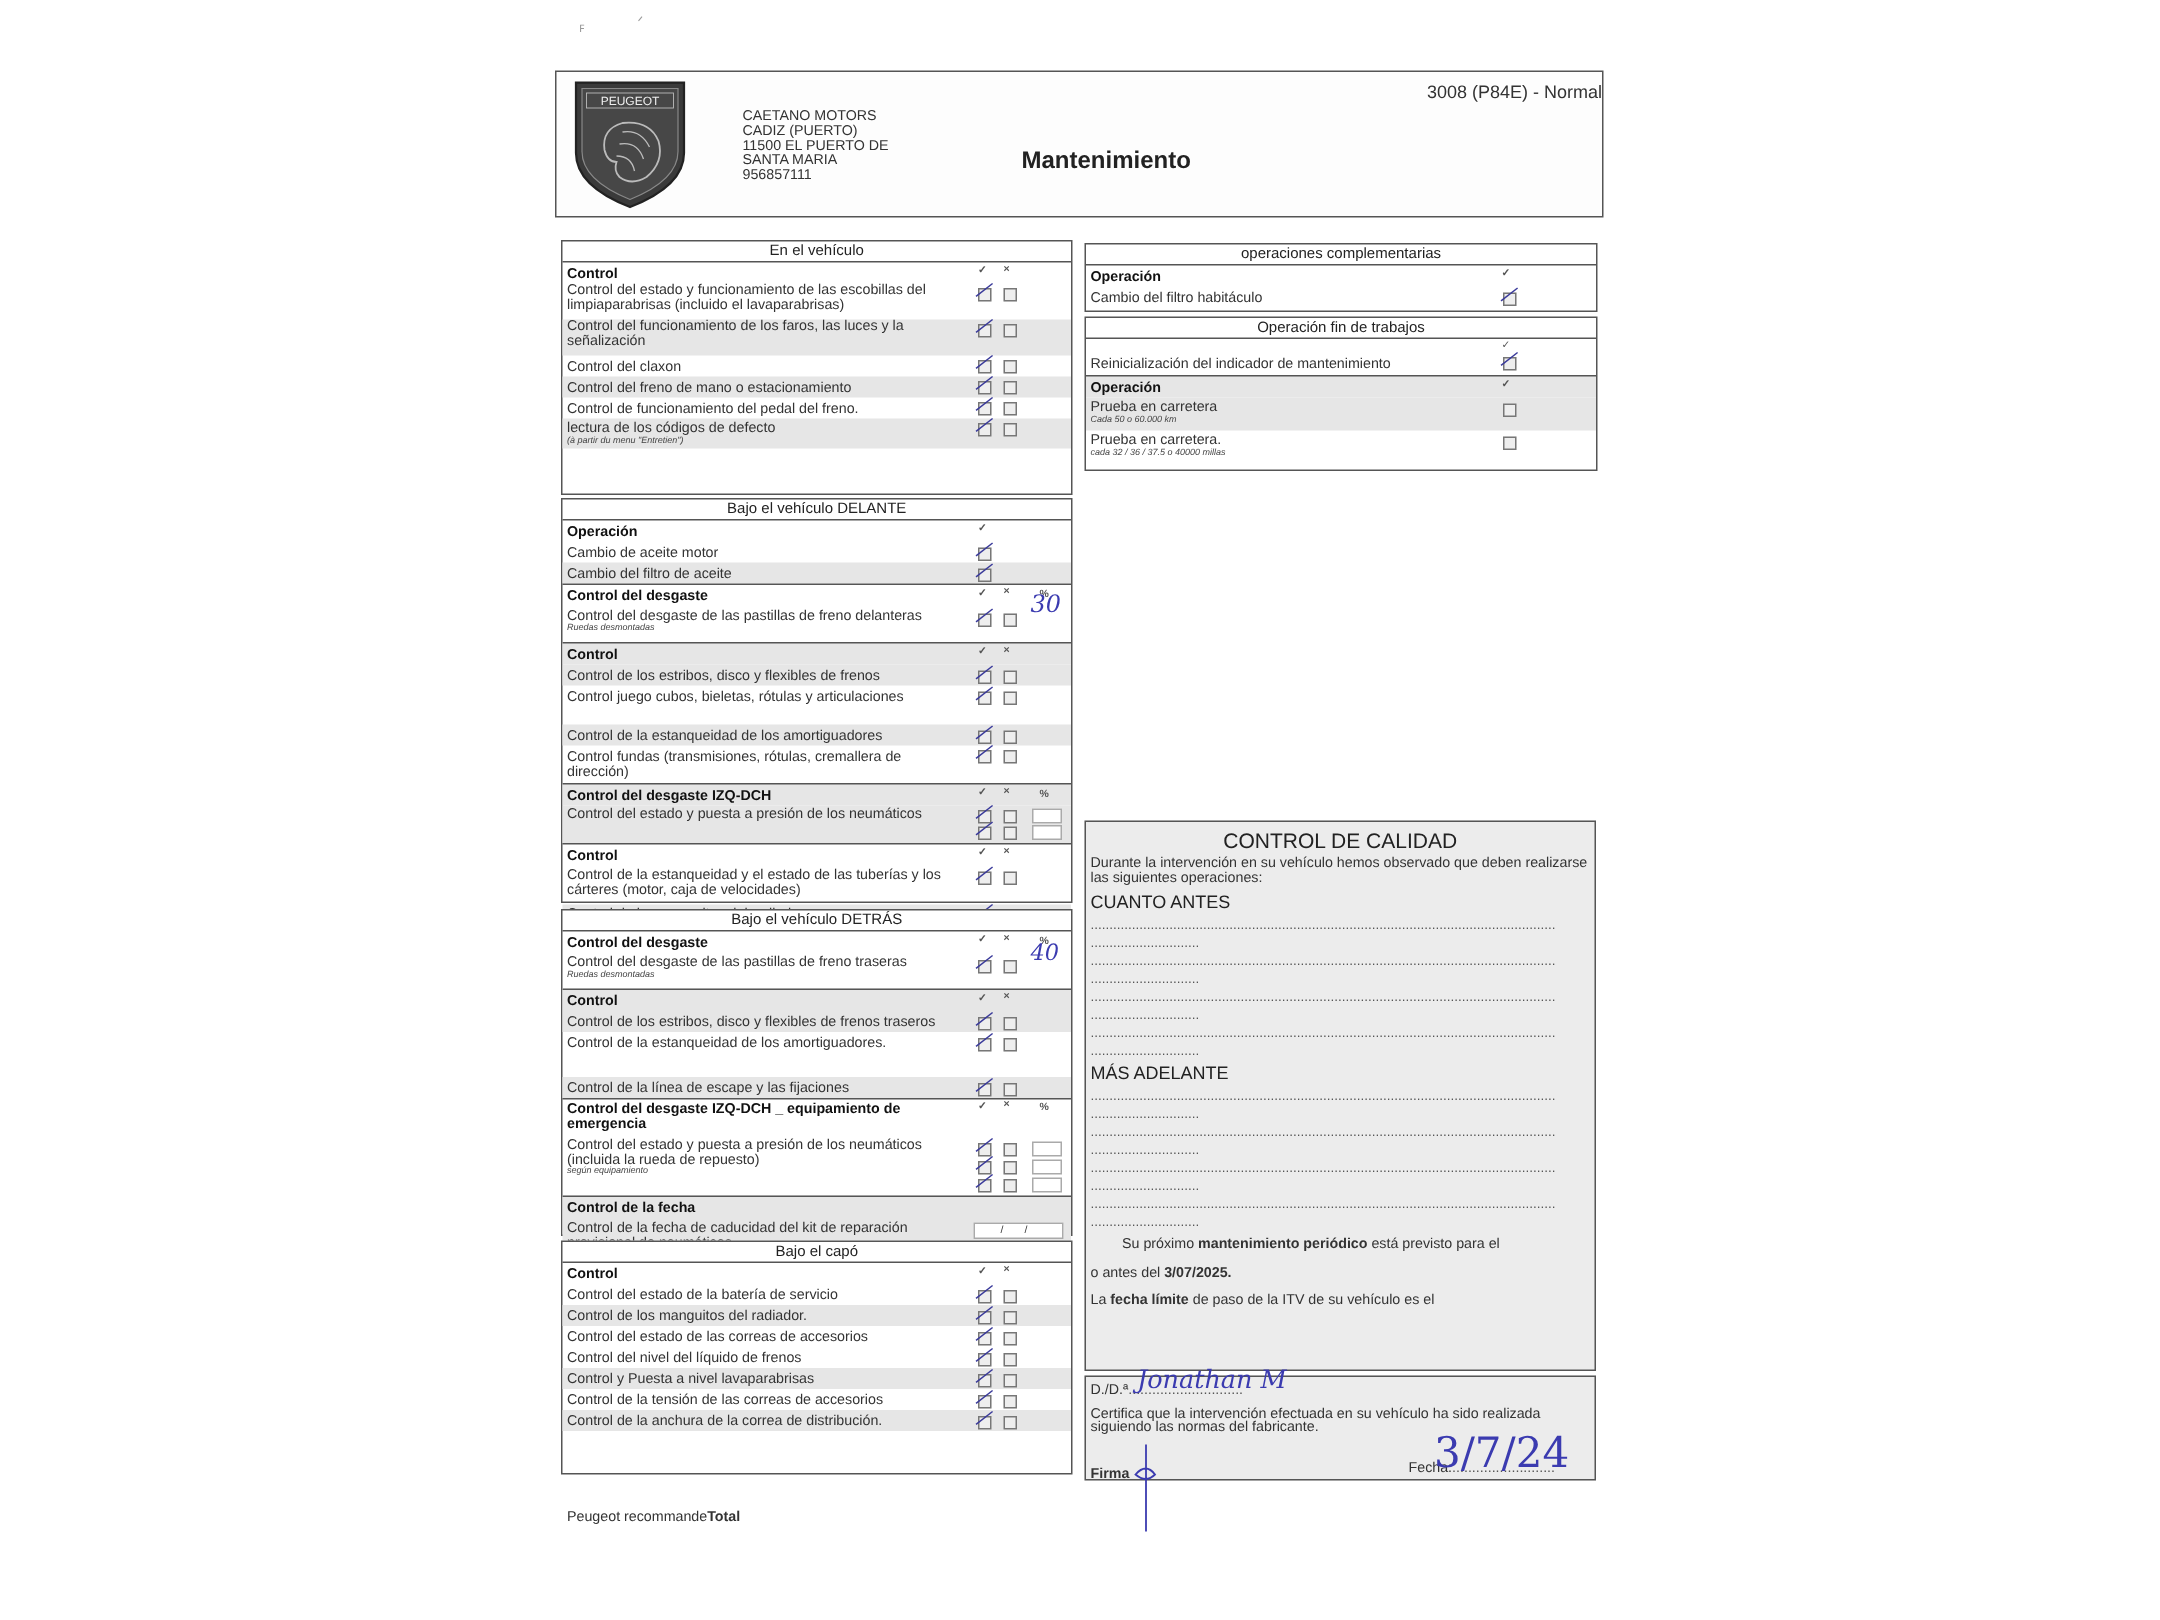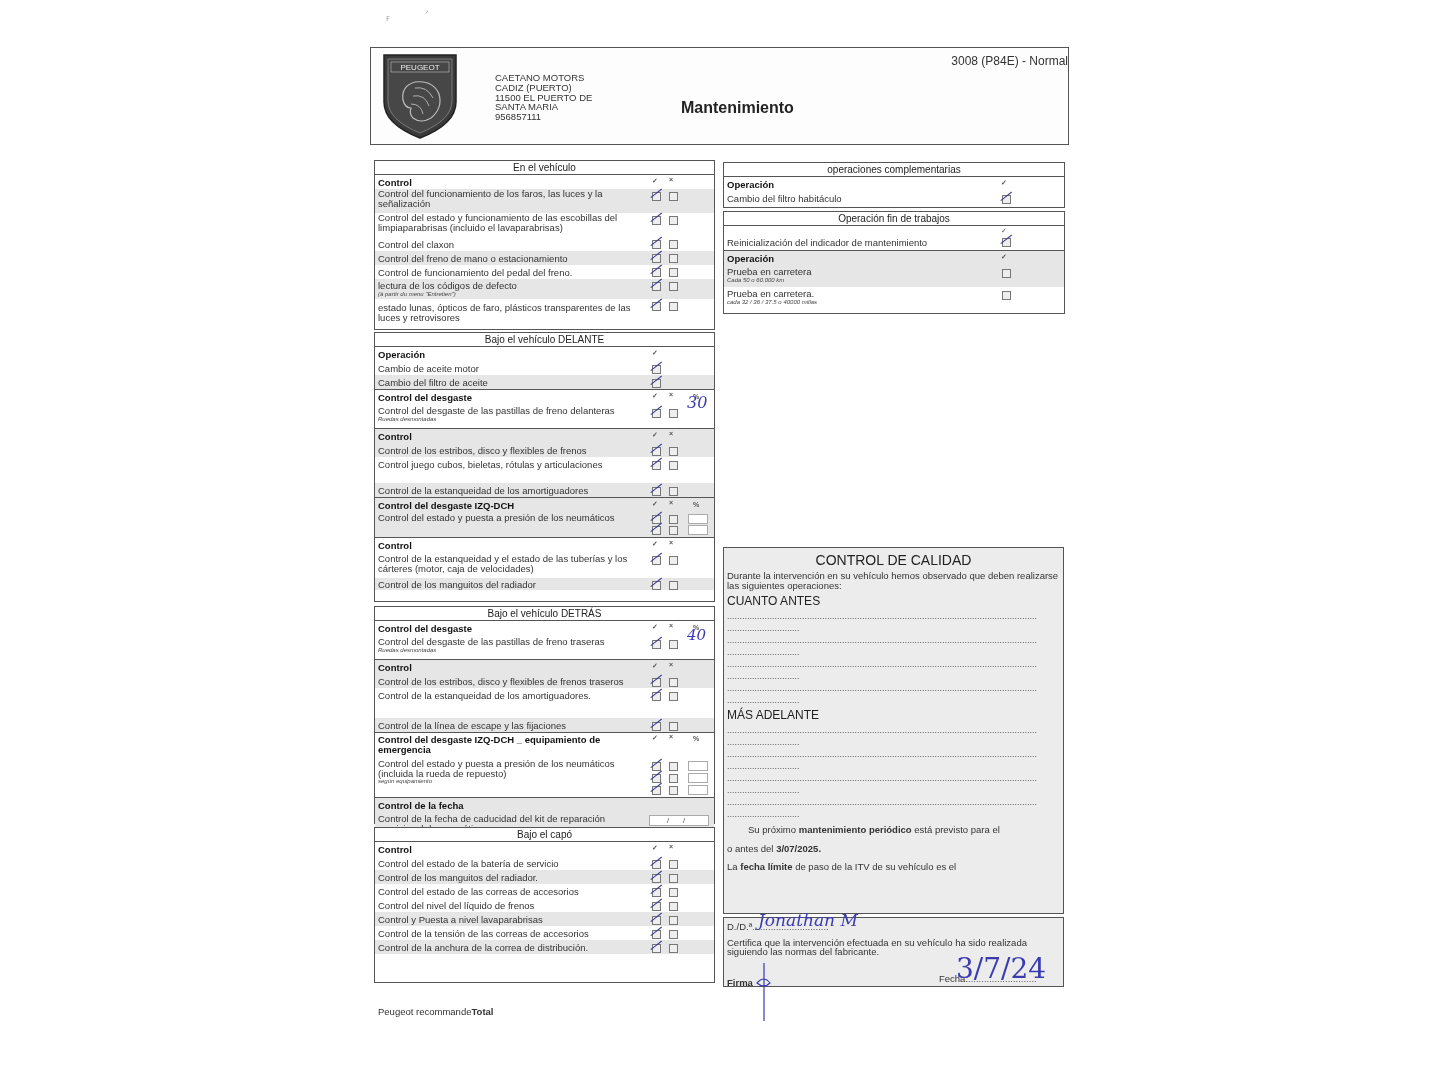--- a/index.html
+++ b/index.html
@@ -58,52 +58,52 @@
     <div class="doc-title">Mantenimiento</div>
     <div class="model">3008 (P84E) - Normal</div>
   </div>
 
   <div class="section" style="left:374px;top:160px;width:339px;height:168px;">
     <div class="sec-title">En el vehículo</div>
     <div class="row group" style="height:14px;line-height:16px;"><span>Control</span>
       <span class="mk" style="left:277px;top:-2px;">✓</span>
       <span class="mk" style="left:294px;top:-3px;">×</span>
     </div>
+    <div class="row" style="height:24px;">
+        <span style="display:block;width:250px;">Control del estado y funcionamiento de las escobillas del limpiaparabrisas (incluido el lavaparabrisas)</span>
+        <span class="cb ck" style="left:277px;top:3px;"></span>
+        <span class="cb" style="left:294px;top:3px;"></span>
+      </div>
     <div class="row shade" style="height:24px;">
         <span style="display:block;width:250px;">Control del funcionamiento de los faros, las luces y la señalización</span>
         <span class="cb ck" style="left:277px;top:3px;"></span>
         <span class="cb" style="left:294px;top:3px;"></span>
       </div>
-    <div class="row" style="height:24px;">
-        <span style="display:block;width:250px;">Control del estado y funcionamiento de las escobillas del limpiaparabrisas (incluido el lavaparabrisas)</span>
-        <span class="cb ck" style="left:277px;top:3px;"></span>
-        <span class="cb" style="left:294px;top:3px;"></span>
-      </div>
     <div class="row" style="height:14px;line-height:16px;"><span>Control del claxon</span><span class="cb ck" style="left:277px;top:3px;"></span><span class="cb" style="left:294px;top:3px;"></span></div>
     <div class="row shade" style="height:14px;line-height:16px;"><span>Control del freno de mano o estacionamiento</span><span class="cb ck" style="left:277px;top:3px;"></span><span class="cb" style="left:294px;top:3px;"></span></div>
     <div class="row" style="height:14px;line-height:16px;"><span>Control de funcionamiento del pedal del freno.</span><span class="cb ck" style="left:277px;top:3px;"></span><span class="cb" style="left:294px;top:3px;"></span></div>
     <div class="row shade" style="height:18px;padding-top:2px;"><span>lectura de los códigos de defecto</span><span class="note">(à partir du menu "Entretien")</span><span class="cb ck" style="left:277px;top:3px;"></span><span class="cb" style="left:294px;top:3px;"></span></div>
-    <div class="row" style="height:24px;padding-top:4px;">
-        <span style="display:block;width:265px;">estado lunas, ópticos de faro, plásticos transparentes de las luces y retrovisores</span>
-        <span class="cb ck" style="left:277px;top:3px;"></span>
-        <span class="cb" style="left:294px;top:3px;"></span>
-      </div>
   </div>
 
   <div class="section" style="left:374px;top:332px;width:339px;height:268px;">
     <div class="sec-title">Bajo el vehículo DELANTE</div>
     <div class="row group" style="height:14px;line-height:16px;"><span>Operación</span><span class="mk" style="left:277px;top:-2px;">✓</span></div>
     <div class="row" style="height:14px;line-height:16px;"><span>Cambio de aceite motor</span><span class="cb ck" style="left:277px;top:4px;"></span></div>
     <div class="row shade" style="height:14px;line-height:16px;"><span>Cambio del filtro de aceite</span><span class="cb ck" style="left:277px;top:4px;"></span></div>
     <div class="row group topline" style="height:14px;line-height:16px;"><span>Control del desgaste</span><span class="mk" style="left:277px;top:-2px;">✓</span><span class="mk" style="left:294px;top:-3px;">×</span><span class="mk" style="left:318px;top:-1px;">%</span></div>
     <div class="row" style="height:22px;padding-top:2px;"><span>Control del desgaste de las pastillas de freno delanteras</span><span class="note">Ruedas desmontadas</span><span class="cb ck" style="left:277px;top:5px;"></span><span class="cb" style="left:294px;top:5px;"></span><span class="hand" style="left:312px;top:-6px;font-size:16px;">30</span></div>
     <div class="row group topline shade" style="height:14px;line-height:16px;"><span>Control</span><span class="mk" style="left:277px;top:-2px;">✓</span><span class="mk" style="left:294px;top:-3px;">×</span></div>
     <div class="row shade" style="height:14px;line-height:16px;"><span>Control de los estribos, disco y flexibles de frenos</span><span class="cb ck" style="left:277px;top:4px;"></span><span class="cb" style="left:294px;top:4px;"></span></div>
     <div class="row" style="height:26px;line-height:16px;"><span>Control juego cubos, bieletas, rótulas y articulaciones</span><span class="cb ck" style="left:277px;top:4px;"></span><span class="cb" style="left:294px;top:4px;"></span></div>
     <div class="row shade" style="height:14px;line-height:16px;"><span>Control de la estanqueidad de los amortiguadores</span><span class="cb ck" style="left:277px;top:4px;"></span><span class="cb" style="left:294px;top:4px;"></span></div>
+    <div class="row" style="height:22px;padding-top:3px;">
+        <span style="display:block;width:240px;">Control fundas (transmisiones, rótulas, cremallera de dirección)</span>
+        <span class="cb ck" style="left:277px;top:3px;"></span>
+        <span class="cb" style="left:294px;top:3px;"></span>
+      </div>
     <div class="row group topline shade" style="height:14px;line-height:16px;"><span>Control del desgaste IZQ-DCH</span><span class="mk" style="left:277px;top:-2px;">✓</span><span class="mk" style="left:294px;top:-3px;">×</span><span class="mk" style="left:318px;top:-1px;">%</span></div>
     <div class="row shade" style="height:24px;padding-top:1px;"><span>Control del estado y puesta a presión de los neumáticos</span><span class="cb ck" style="left:277px;top:3px;"></span><span class="cb" style="left:294px;top:3px;"></span><span class="pct-box" style="left:313px;top:2px;"></span><span class="cb ck" style="left:277px;top:14px;"></span><span class="cb" style="left:294px;top:14px;"></span><span class="pct-box" style="left:313px;top:13px;"></span></div>
     <div class="row group topline" style="height:14px;line-height:16px;"><span>Control</span><span class="mk" style="left:277px;top:-2px;">✓</span><span class="mk" style="left:294px;top:-3px;">×</span></div>
     <div class="row" style="height:24px;padding-top:2px;">
         <span style="display:block;width:262px;">Control de la estanqueidad y el estado de las tuberías y los cárteres (motor, caja de velocidades)</span>
         <span class="cb ck" style="left:277px;top:4px;"></span>
         <span class="cb" style="left:294px;top:4px;"></span>
       </div>
     <div class="row shade" style="height:12px;line-height:14px;"><span>Control de los manguitos del radiador</span><span class="cb ck" style="left:277px;top:3px;"></span><span class="cb" style="left:294px;top:3px;"></span></div>
   </div>

